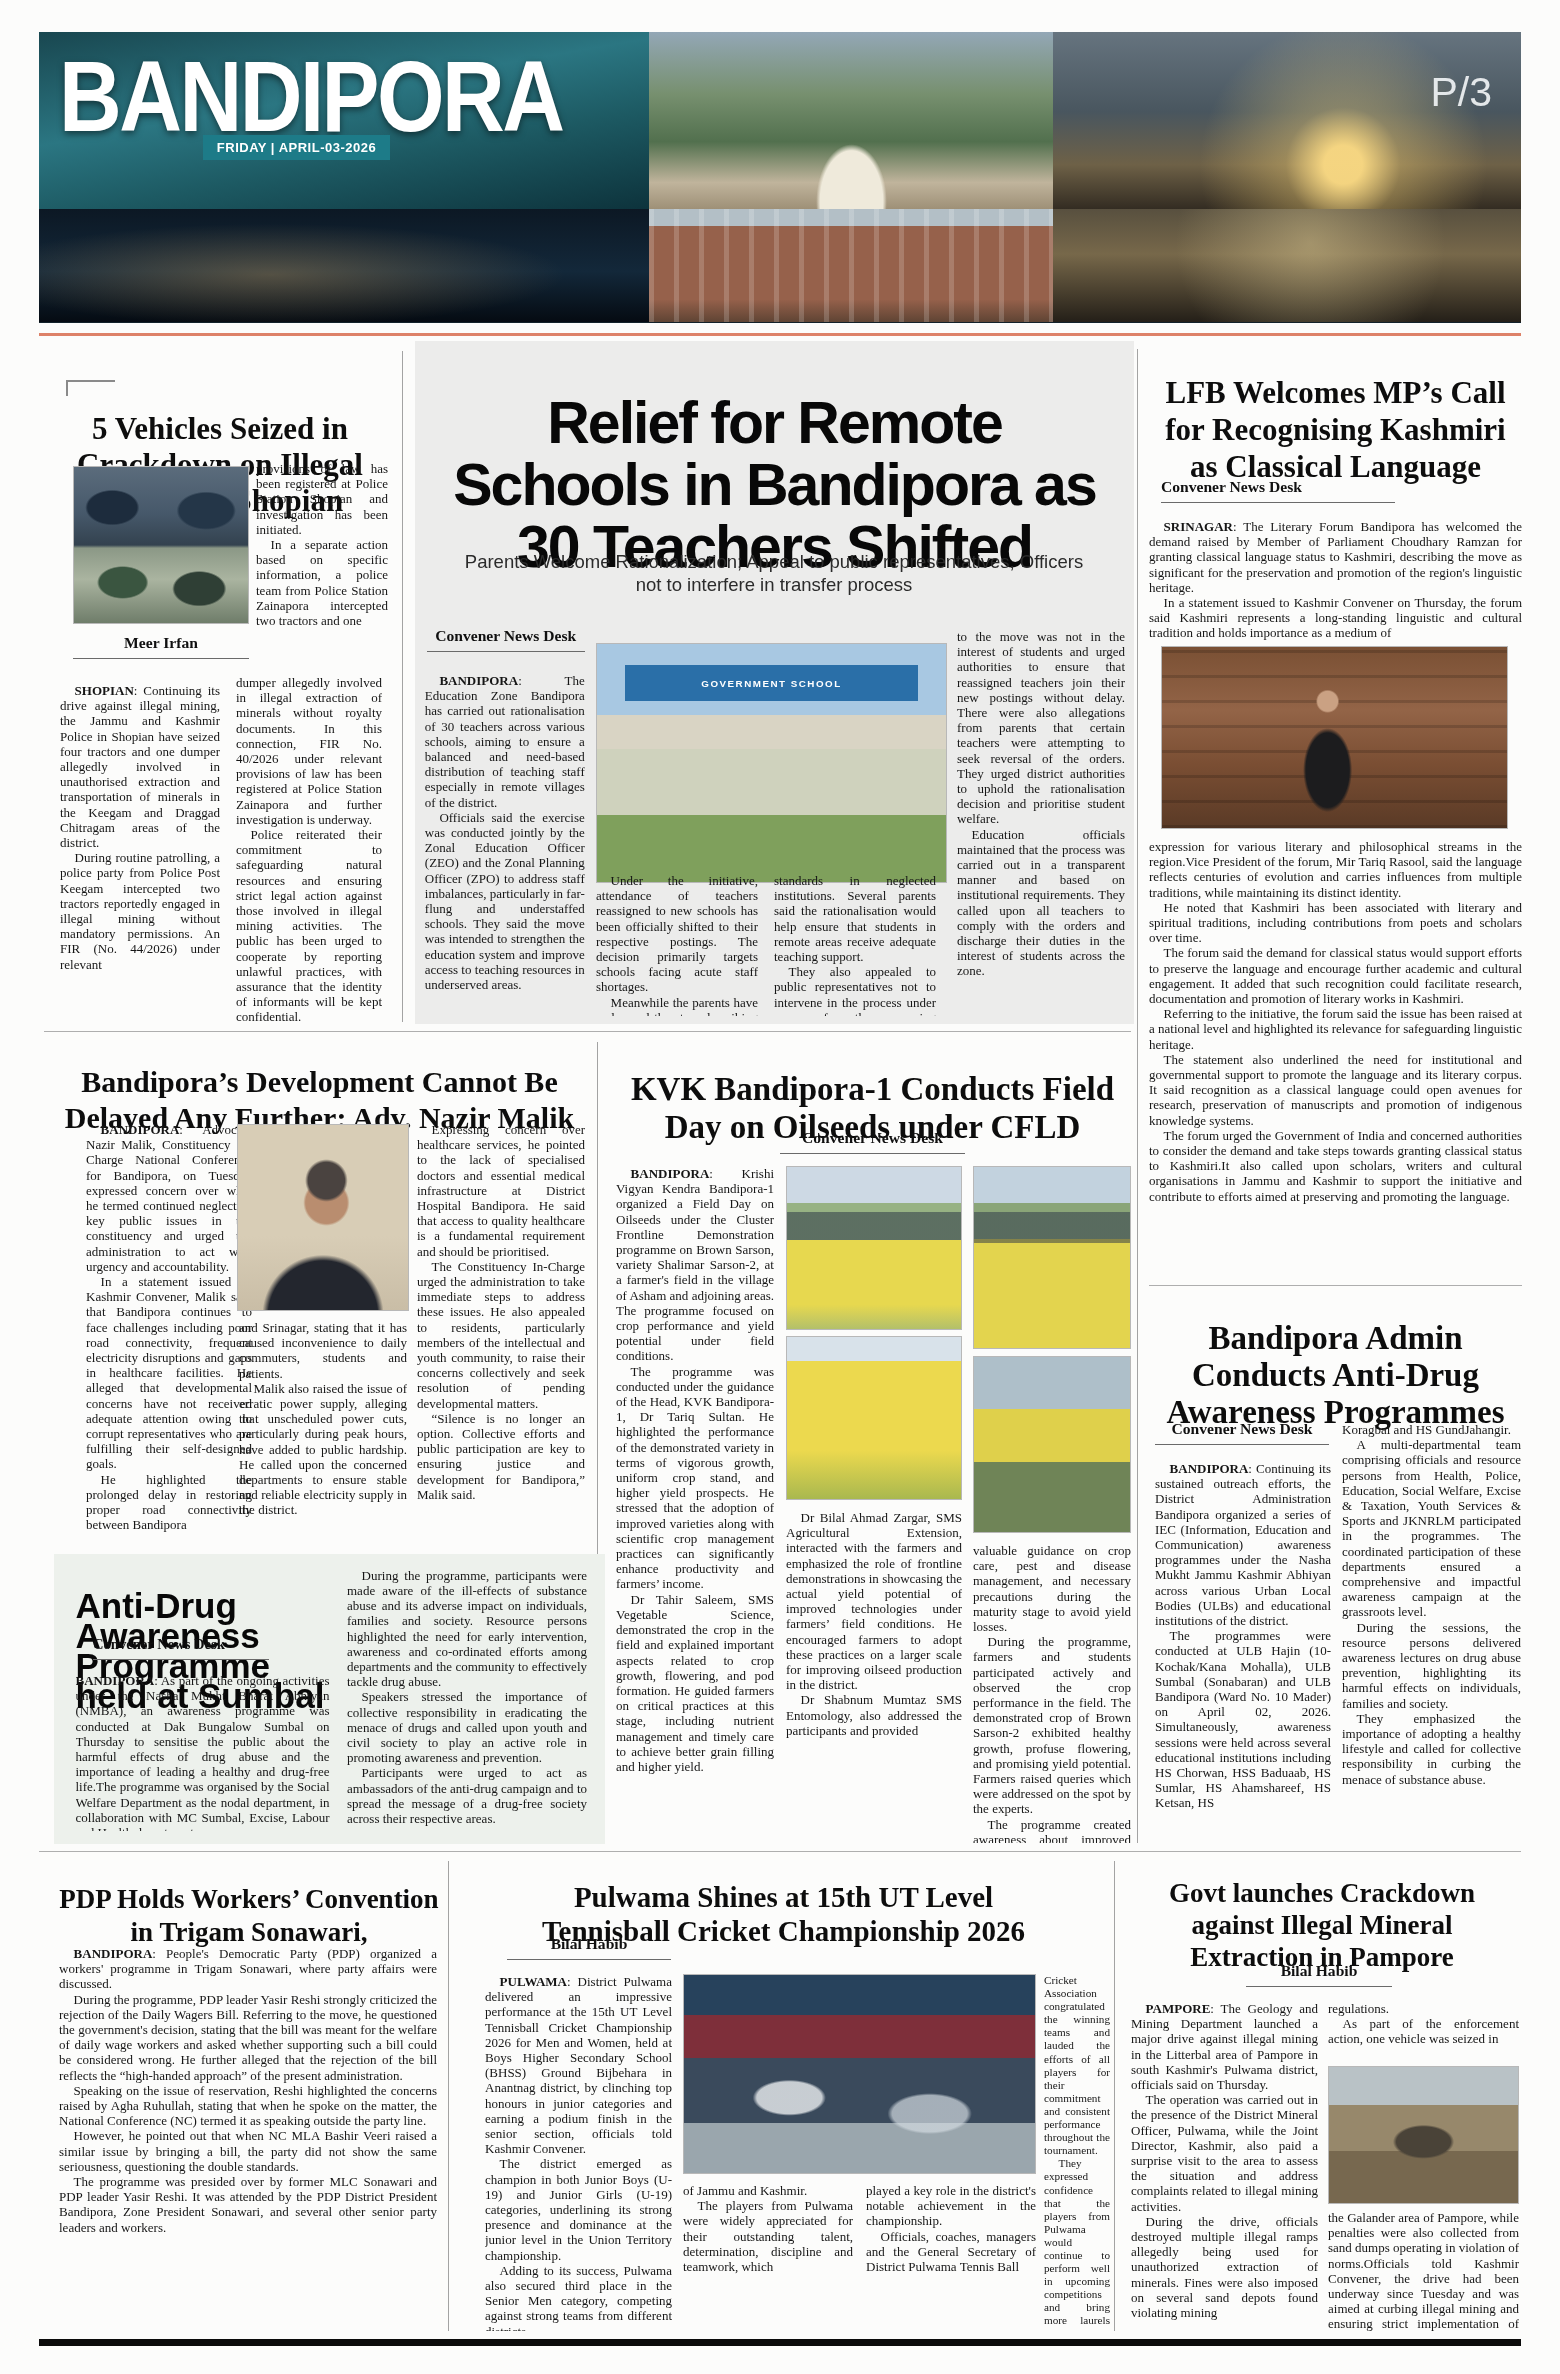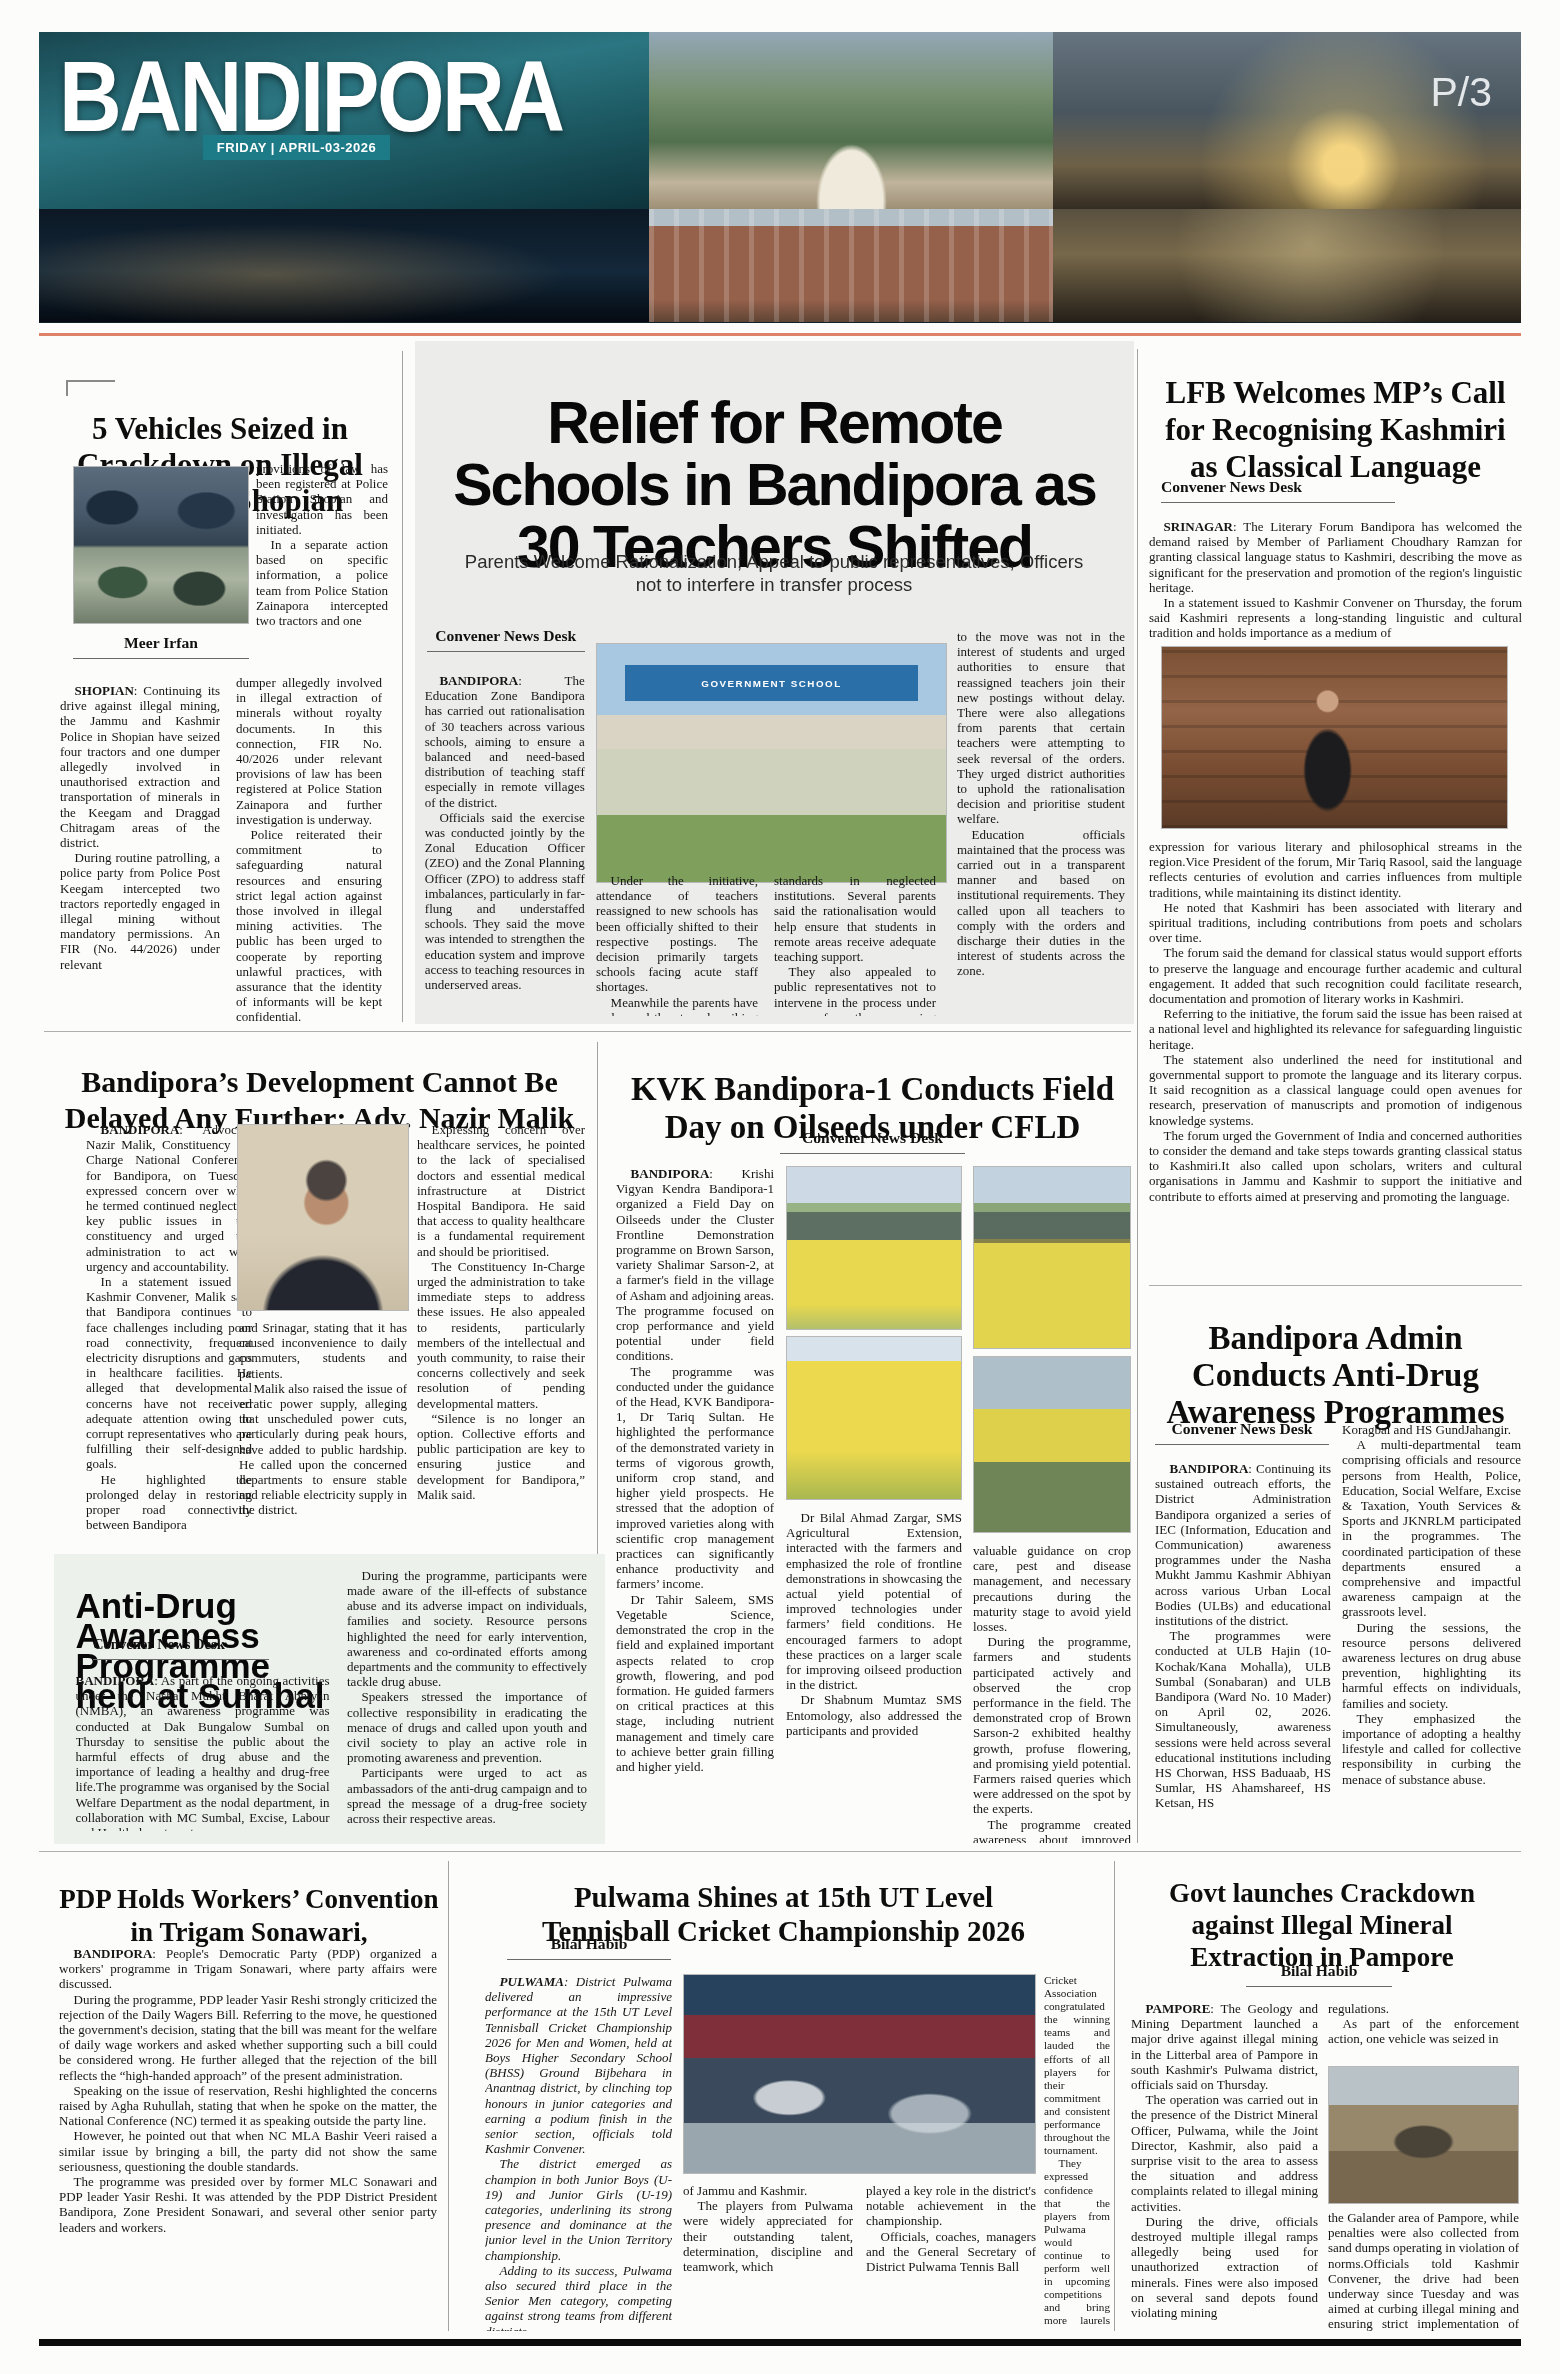--- a/index.html
+++ b/index.html
@@ -271,21 +271,21 @@
       <p class="bp ind">The programme was presided over by former MLC Sonawari and PDP leader Yasir Reshi. It was attended by the PDP District President Bandipora, Zone President Sonawari, and several other senior party leaders and workers.</p>
     </div>
   </section>
 
   <section>
     <h1 class="abs hl" style="left:456px;top:1861px;width:655px;font-size:29px;line-height:34px;">
       <div>Pulwama Shines at 15th UT Level</div>
       <div>Tennisball Cricket Championship 2026</div>
     </h1>
     <div class="byline" style="left:507px;top:1935px;width:164px;">Bilal Habib</div>
-    <div class="col" style="left:485px;top:1974px;width:187px;height:357px;font-style:italic;">
+    <div class="col" style="left:485px;top:1974px;width:187px;height:357px;">
       <p class="bp ind"><b class="dl">PULWAMA</b><span>: District Pulwama delivered an impressive performance at the 15th UT Level Tennisball Cricket Championship 2026 for Men and Women, held at Boys Higher Secondary School (BHSS) Ground Bijbehara in Anantnag district, by clinching top honours in junior categories and earning a podium finish in the senior section, officials told Kashmir Convener.</span></p>
       <p class="bp ind">The district emerged as champion in both Junior Boys (U-19) and Junior Girls (U-19) categories, underlining its strong presence and dominance at the junior level in the Union Territory championship.</p>
       <p class="bp ind">Adding to its success, Pulwama also secured third place in the Senior Men category, competing against strong teams from different districts</p>
     </div>
     <div class="photo" style="left:683px;top:1974px;width:353px;height:200px;
          background:radial-gradient(ellipse 59px 29px at 30% 62%,rgba(235,238,240,.8) 0 55%,rgba(0,0,0,0) 62%),
          radial-gradient(ellipse 68px 33px at 70% 70%,rgba(210,218,224,.7) 0 55%,rgba(0,0,0,0) 62%),
          linear-gradient(180deg,#27425c 0 20%,#7e2f3a 20% 42%,#3a4a5c 42% 75%,#9aa6ad 75% 100%);"></div>
     <div class="col" style="left:683px;top:2183px;width:170px;height:148px;">
       <p class="bp">of Jammu and Kashmir.</p>

